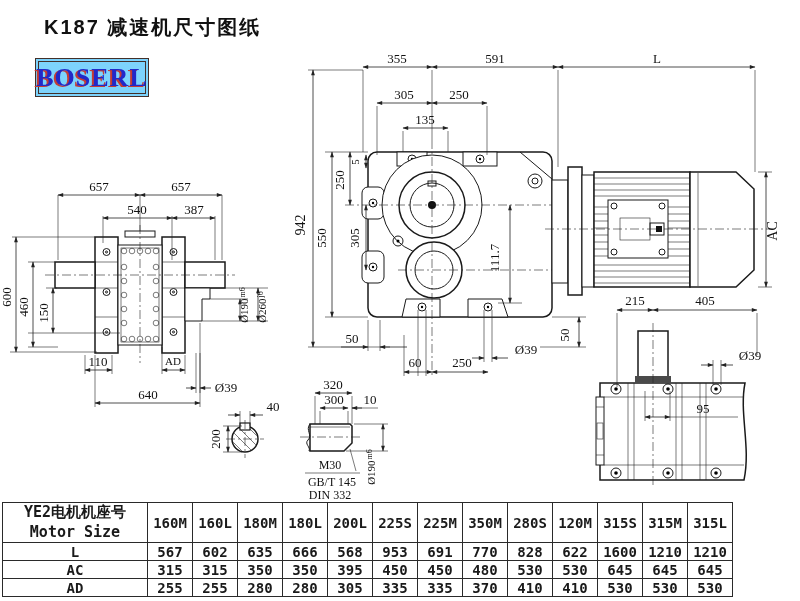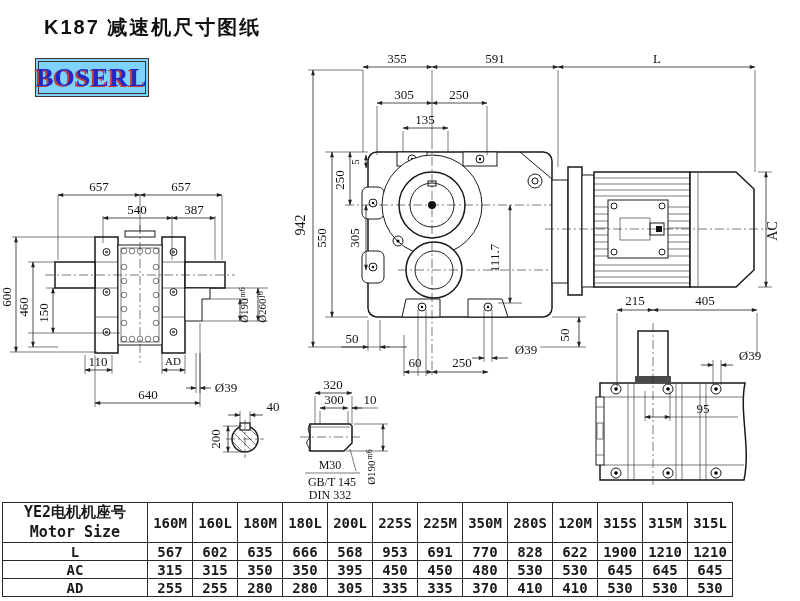--- a/index.html
+++ b/index.html
@@ -430,21 +430,21 @@
         <td>567</td>
         <td>602</td>
         <td>635</td>
         <td>666</td>
         <td>568</td>
         <td>953</td>
         <td>691</td>
         <td>770</td>
         <td>828</td>
         <td>622</td>
-        <td>1900</td>
+        <td>1600</td>
         <td>1210</td>
         <td>1210</td>
       </tr>
       <tr>
         <td>AC</td>
         <td>315</td>
         <td>315</td>
         <td>350</td>
         <td>350</td>
         <td>395</td>

